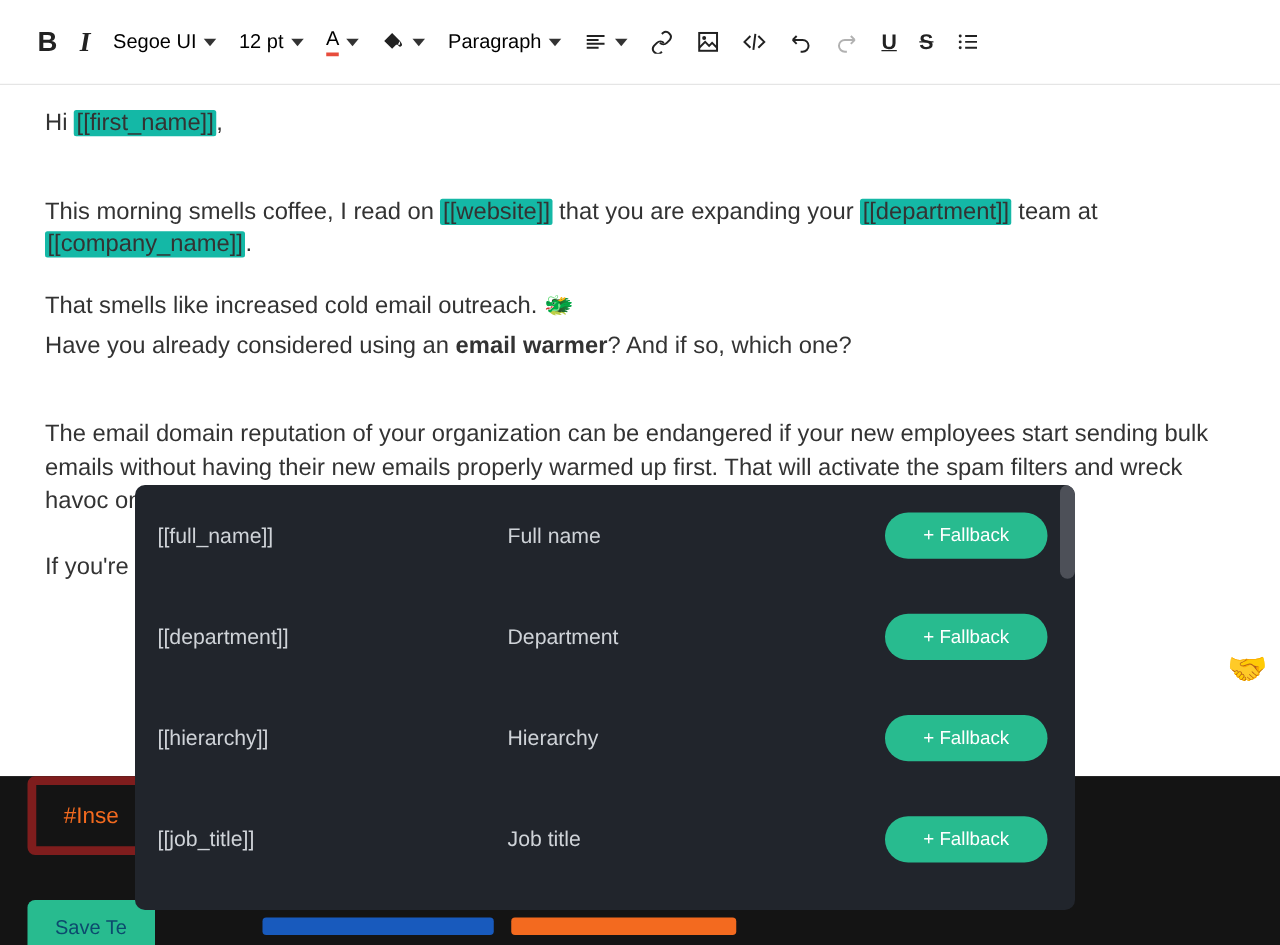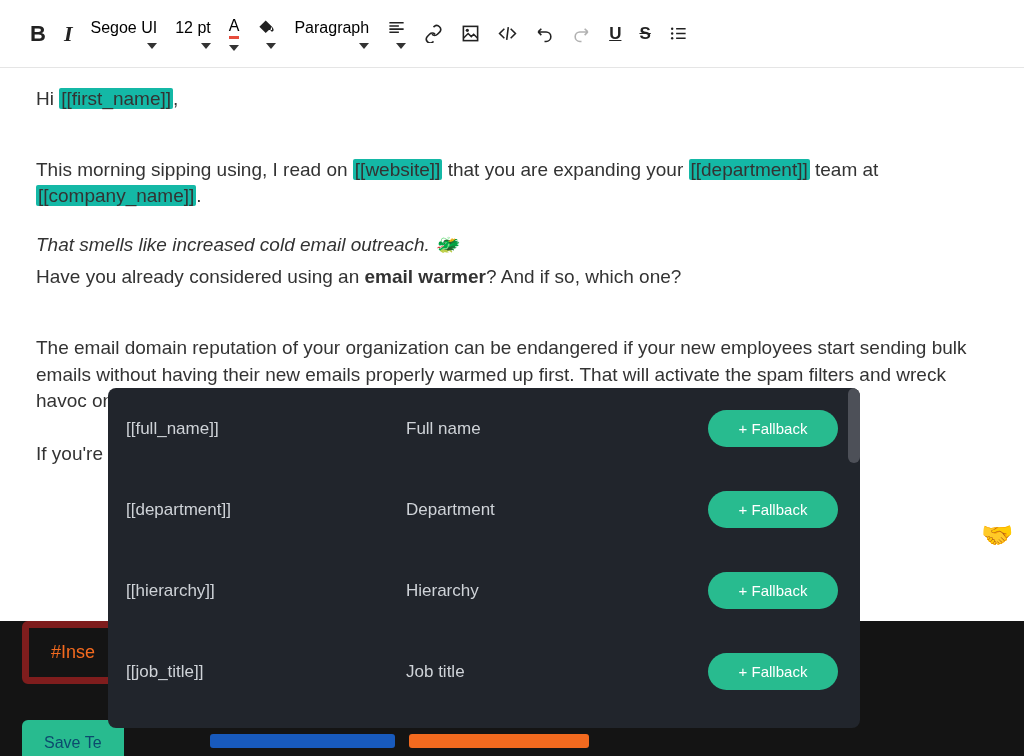--- a/index.html
+++ b/index.html
@@ -113,21 +113,21 @@
       top:0; right:0; width:12px; height:75px;
       background:#4d5058;
       border-radius:6px;
     }
     .emoji-hand {
       position: absolute;
       right: 10px;
       top: 520px;
       font-size: 26px;
     }
-    .toolbar .group { display:flex; align-items:flex-end; gap:6px;flex-direction:column;}
+    .toolbar .group { display:flex; align-items:center; gap:6px;}
     .redo-dim { opacity:.35;}
   </style>
 </head>
 <body>
 
 <div class="editor-container">
   <div class="toolbar">
     <span class="tb-btn bold">B</span>
     <span class="tb-btn italic">I</span>
     <span class="group">
@@ -196,23 +196,23 @@
         </svg>
     </span>
   </div>
 
   <div class="editor-body">
     <p>
       <span>Hi </span><span class="var-token">[[first_name]]</span><span>,</span>
     </p>
     <div class="para-gap"></div>
     <p>
-      <span>This morning sipping using, I read on </span><span class="var-token">[[website]]</span><span> that you are expanding your </span><span class="var-token">[[department]]</span><span> team at </span><span class="var-token">[[company_name]]</span><span>.</span>
+      <span>This morning smells coffee, I read on </span><span class="var-token">[[website]]</span><span> that you are expanding your </span><span class="var-token">[[department]]</span><span> team at </span><span class="var-token">[[company_name]]</span><span>.</span>
     </p>
-    <p style="margin-top:22px;font-style:italic;">That smells like increased cold email outreach. 🐲</p>
+    <p style="margin-top:22px;">That smells like increased cold email outreach. 🐲</p>
     <p>
       <span>Have you already considered using an </span><b>email warmer</b><span>? And if so, which one?</span>
     </p>
     <div class="para-gap"></div>
     <p>The email domain reputation of your organization can be endangered if your new employees start sending bulk emails without having their new emails properly warmed up first. That will activate the spam filters and wreck havoc on all your email campaigns.</p>
     <div style="height:20px;"></div>
     <p>If you're</p>
     <div style="height:120px;"></div>
   </div>
 </div>

